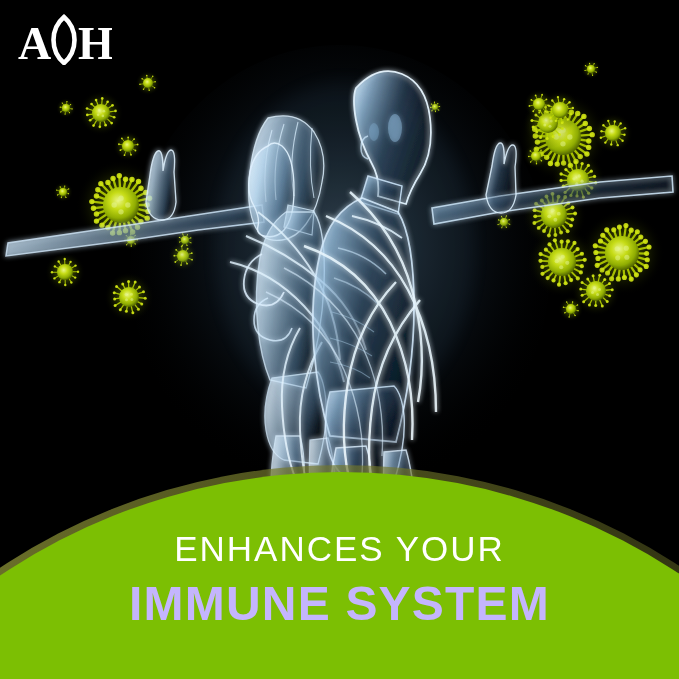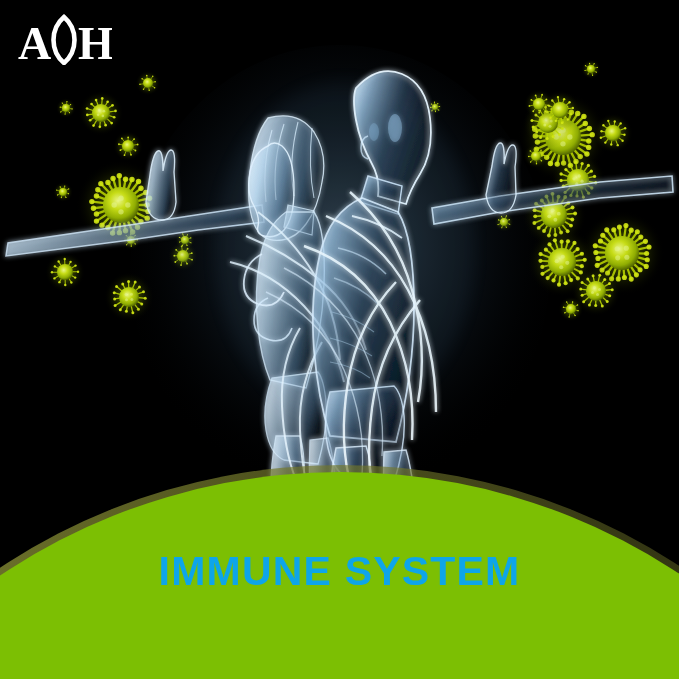--- a/index.html
+++ b/index.html
@@ -67,26 +67,26 @@
   }
   #headline-primary {
     font-size: 35px;
     letter-spacing: 2.0px;
     color: #ffffff;
     font-weight: 300;
     line-height: 42px;
     white-space: nowrap;
   }
   #headline-secondary {
-    font-size: 41px;
+    font-size: 48px;
     letter-spacing: 1.2px;
-    color: #0ea5e9;
+    color: #c4b5fd;
     font-weight: 700;
     line-height: 52px;
-    margin-top: 17px;
+    margin-top: 8px;
     white-space: nowrap;
   }
 </style>
 </head>
 <body>
 
 <div id="ad-canvas">
 
   <div id="pathogen-field">
     <svg width="679" height="679" viewBox="0 0 679 679">
@@ -1081,20 +1081,21 @@
       <g clip-path="url(#bannerClip)">
 
         <ellipse cx="341" cy="1045" rx="600" ry="580" fill="url(#rimGrad)"></ellipse>
 
         <ellipse cx="341" cy="1050" rx="597" ry="578" fill="#7cbf03"></ellipse>
       </g>
     </svg>
   </div>
 
   <div id="banner-text-block">
+    <div id="headline-primary">ENHANCES YOUR</div>
     <div id="headline-secondary">IMMUNE SYSTEM</div>
   </div>
 
   <div id="brand-logo">
     <svg width="96" height="52" viewBox="0 0 96 52">
 
       <text x="2" y="46" font-family="Liberation Serif, serif" font-size="46" font-weight="700" fill="#ffffff">A</text>
 
       <path d="M48 4 C62 16 62 38 48 50 C34 38 34 16 48 4 Z" fill="none" stroke="#ffffff" stroke-width="4.6"></path>
 

